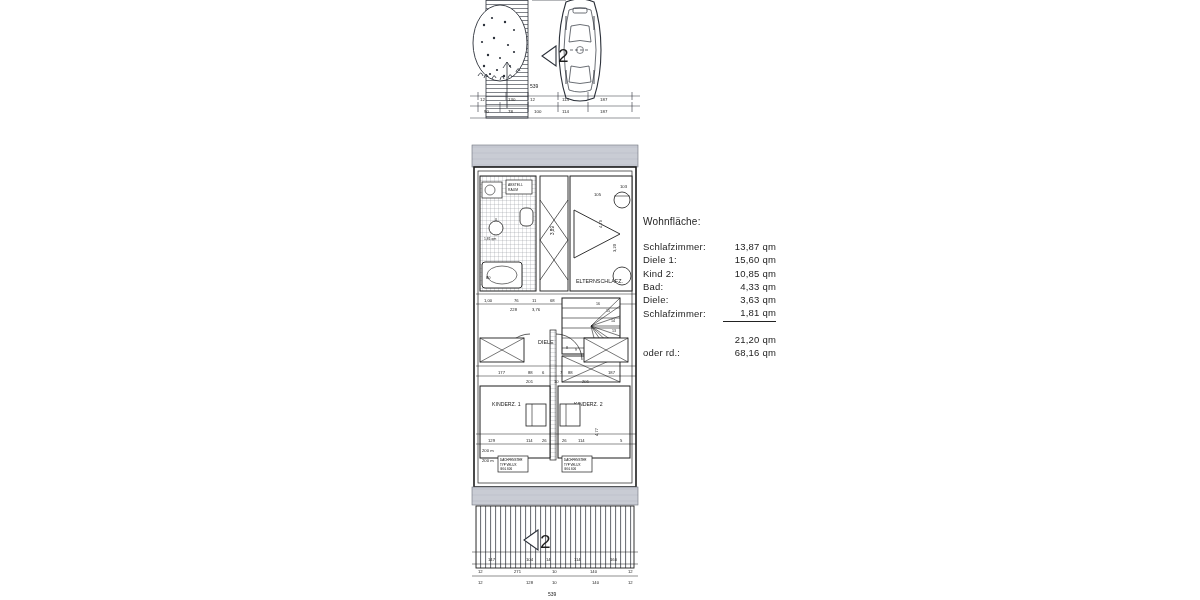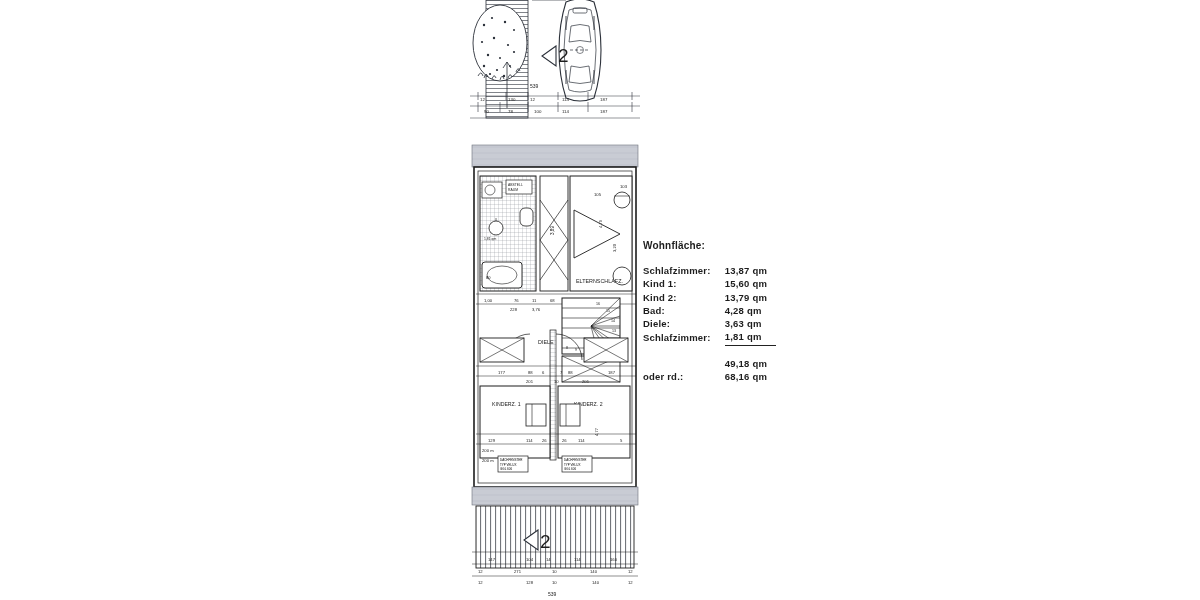--- a/index.html
+++ b/index.html
@@ -5,28 +5,28 @@
   html,body{margin:0;padding:0;background:#ffffff;}
   body{width:1200px;height:600px;overflow:hidden;
        font-family:"Liberation Sans",sans-serif;color:#1a1a1a;}
   #page{position:relative;width:1200px;height:600px;background:#fff;}
 
   
   #plan{position:absolute;left:470px;top:0;width:170px;height:600px;}
   #plan svg{display:block;}
 
   
-  #legend{position:absolute;left:643px;top:240px;width:140px;
-          font-size:9.5px;letter-spacing:.2px;color:#1d1d1d;font-weight:bold;}
+  #legend{position:absolute;left:643px;top:216px;width:140px;
+          font-size:9.5px;letter-spacing:.2px;color:#1d1d1d;}
   #legend .hd{font-size:10px;margin-bottom:14px;white-space:nowrap;}
   #legend table{border-collapse:collapse;width:133px;}
   #legend td{padding:0 0 1.5px 0;font-size:9.5px;line-height:11.8px;
              white-space:nowrap;}
   #legend td.lab{text-align:left;}
-  #legend td.val{}
+  #legend td.val{text-align:right;}
   #legend tr.sum td{padding-top:1px;}
   #legend tr.ruled td.val{border-bottom:1.2px solid #222;padding-bottom:2px;}
   #legend tr.gap td{height:9px;}
 </style>
 </head>
 <body>
 
 <div id="page">
 
   <div id="plan">
@@ -321,46 +321,46 @@
 
   <div id="legend">
     <div class="hd">Wohnfläche:</div>
     <table>
       <tbody>
         <tr>
           <td class="lab">Schlafzimmer:</td>
           <td class="val">13,87 qm</td>
         </tr>
         <tr>
-          <td class="lab">Kind 1:</td>
+          <td class="lab">Diele 1:</td>
           <td class="val">15,60 qm</td>
         </tr>
         <tr>
           <td class="lab">Kind 2:</td>
-          <td class="val">13,79 qm</td>
+          <td class="val">10,85 qm</td>
         </tr>
         <tr>
           <td class="lab">Bad:</td>
-          <td class="val">4,28 qm</td>
+          <td class="val">4,33 qm</td>
         </tr>
         <tr>
           <td class="lab">Diele:</td>
           <td class="val">3,63 qm</td>
         </tr>
         <tr class="ruled">
           <td class="lab">Schlafzimmer:</td>
           <td class="val">1,81 qm</td>
         </tr>
         <tr class="gap">
           <td></td>
             <td></td>
         </tr>
         <tr class="sum">
           <td class="lab"></td>
-          <td class="val">49,18 qm</td>
+          <td class="val">21,20 qm</td>
         </tr>
         <tr>
           <td class="lab">oder rd.:</td>
           <td class="val">68,16 qm</td>
         </tr>
       </tbody>
     </table>
   </div>
 
 </div>

